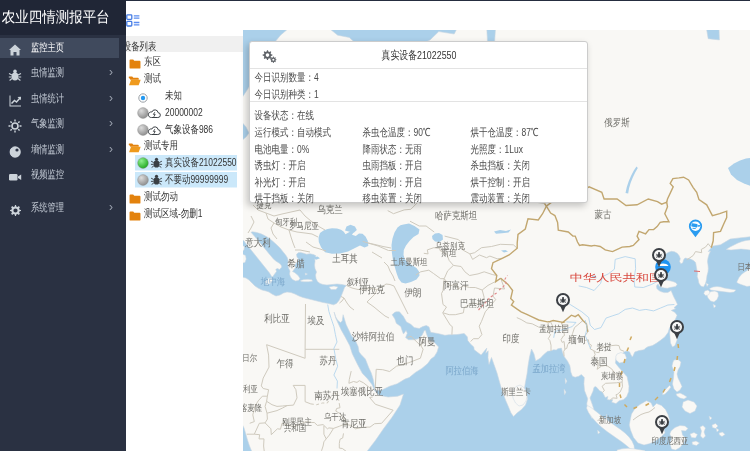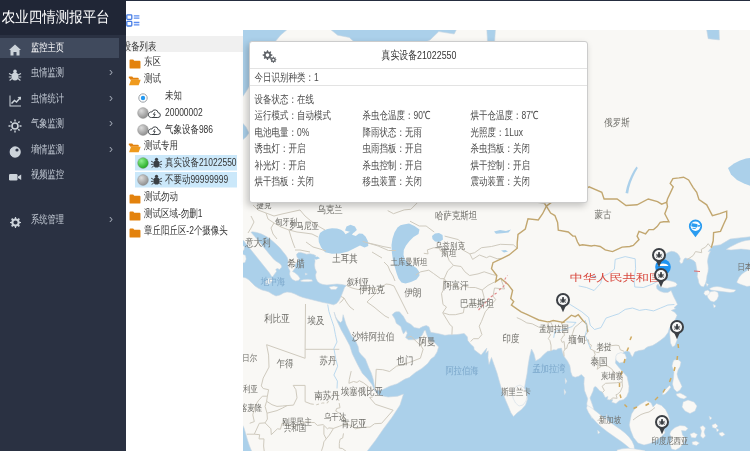--- a/index.html
+++ b/index.html
@@ -287,21 +287,21 @@
         <span class="mt">墒情监测</span>
         <span class="arr">›</span>
       </div>
       <div class="item">
         <span class="mi"><svg width="14" height="14" viewBox="0 0 14 14" fill="currentColor">
             <rect x="1" y="4" width="8.5" height="6.5" rx="1.2"></rect>
             <path d="M10 6.5 L13.2 4.5 L13.2 10 L10 8 Z"></path>
           </svg></span>
         <span class="mt">视频监控</span>
       </div>
-      <div class="item" style="margin-top:20px">
+      <div class="item" style="margin-top:8px">
         <span class="mi"><svg width="14" height="14" viewBox="0 0 14 14" fill="currentColor">
             <path d="M7 2 L8 2 L8.3 3.4 L9.6 3.9 L10.8 3.1 L11.9 4.2 L11.1 5.4 L11.6 6.7 L13 7 L13 8 L11.6 8.3 L11.1 9.6 L11.9 10.8 L10.8 11.9 L9.6 11.1 L8.3 11.6 L8 13 L7 13 L6.7 11.6 L5.4 11.1 L4.2 11.9 L3.1 10.8 L3.9 9.6 L3.4 8.3 L2 8 L2 7 L3.4 6.7 L3.9 5.4 L3.1 4.2 L4.2 3.1 L5.4 3.9 L6.7 3.4 Z M7.5 5.4 A2.1 2.1 0 1 0 7.5 9.6 A2.1 2.1 0 1 0 7.5 5.4" fill-rule="evenodd"></path>
           </svg></span>
         <span class="mt">系统管理</span>
         <span class="arr">›</span>
       </div>
 </div>
 <div id="panel">
   <div id="phead"><span>设备列表</span></div>
   <div style="height:1px"></div>
@@ -403,26 +403,20 @@
             <path d="M0.5 1.5 a1 1 0 0 1 1-1 h3 l1.2 1.5 h5.8 a1 1 0 0 1 1 1 v6.5 a1 1 0 0 1 -1 1 h-10 a1 1 0 0 1 -1-1 Z" fill="#e3820d"></path>
           </svg></span>
         <span class="tt" style="left:25px">测试勿动</span>
       </div>
       <div class="trow">
         <span class="ti" style="left:10px;top:4px"><svg width="12" height="10" viewBox="0 0 13 11">
             <path d="M0.5 1.5 a1 1 0 0 1 1-1 h3 l1.2 1.5 h5.8 a1 1 0 0 1 1 1 v6.5 a1 1 0 0 1 -1 1 h-10 a1 1 0 0 1 -1-1 Z" fill="#e3820d"></path>
           </svg></span>
         <span class="tt" style="left:25px">测试区域-勿删1</span>
       </div>
-      <div class="trow">
-        <span class="ti" style="left:10px;top:4px"><svg width="12" height="10" viewBox="0 0 13 11">
-            <path d="M0.5 1.5 a1 1 0 0 1 1-1 h3 l1.2 1.5 h5.8 a1 1 0 0 1 1 1 v6.5 a1 1 0 0 1 -1 1 h-10 a1 1 0 0 1 -1-1 Z" fill="#e3820d"></path>
-          </svg></span>
-        <span class="tt" style="left:25px">章丘阳丘区-2个摄像头</span>
-      </div>
 </div>
 <svg style="position:absolute;left:687.5px;top:219px" width="15" height="19" viewBox="0 0 15 19">
 <path d="M7.5 18.2 C4.5 14 0.9 10.8 0.9 7.2 A6.6 6.6 0 0 1 14.1 7.2 C14.1 10.8 10.5 14 7.5 18.2 Z" fill="#2b9cf0"></path>
 <circle cx="7.5" cy="7.2" r="4.8" fill="#fbfdff"></circle>
 <g fill="#2b9cf0">
         <rect x="3.4" y="4.6" width="6" height="3.4" rx="0.7" transform="rotate(12 6.4 6.3)"></rect>
         <path d="M9.4 6.2 L11.9 5.9 L12 7.6 L9.6 7.7 Z"></path>
         <rect x="4.4" y="9" width="3.6" height="0.9" rx="0.4" transform="rotate(8 6 9.4)"></rect>
       </g>
     </svg>
@@ -482,20 +476,21 @@
       </g>
     </svg>
 <div id="popup">
   <div id="ptitle">
         <span class="gi"><svg width="16" height="14" viewBox="0 0 16 14" fill="#5f6368">
             <path d="M6 1.2 L7 1.2 L7.3 2.5 L8.4 3 L9.5 2.3 L10.3 3.1 L9.6 4.2 L10.1 5.3 L11.4 5.6 L11.4 6.6 L10.1 6.9 L9.6 8 L10.3 9.1 L9.5 9.9 L8.4 9.2 L7.3 9.7 L7 11 L6 11 L5.7 9.7 L4.6 9.2 L3.5 9.9 L2.7 9.1 L3.4 8 L2.9 6.9 L1.6 6.6 L1.6 5.6 L2.9 5.3 L3.4 4.2 L2.7 3.1 L3.5 2.3 L4.6 3 L5.7 2.5 Z M6.5 4.3 A1.8 1.8 0 1 0 6.5 7.9 A1.8 1.8 0 1 0 6.5 4.3" fill-rule="evenodd"></path>
             <path d="M12 7.6 L12.7 7.6 L12.9 8.4 L13.6 8.7 L14.3 8.3 L14.8 8.8 L14.4 9.5 L14.7 10.2 L15.5 10.4 L15.5 11.1 L14.7 11.3 L14.4 12 L14.8 12.7 L14.3 13.2 L13.6 12.8 L12.9 13.1 L12.7 13.9 L12 13.9 L11.8 13.1 L11.1 12.8 L10.4 13.2 L9.9 12.7 L10.3 12 L10 11.3 L9.2 11.1 L9.2 10.4 L10 10.2 L10.3 9.5 L9.9 8.8 L10.4 8.3 L11.1 8.7 L11.8 8.4 Z M12.35 9.7 A1.05 1.05 0 1 0 12.35 11.8 A1.05 1.05 0 1 0 12.35 9.7" fill-rule="evenodd"></path>
           </svg></span>
         <span class="tc">真实设备21022550</span>
       </div>
+  <div class="pline"><span class="ct">今日识别数量：4</span></div>
   <div class="pline psep"><span class="ct">今日识别种类：1</span></div>
   <div class="pline" style="height:16.9px;margin-top:5px"><span class="ct">设备状态：在线</span></div>
   <div class="pr"><div class="pc"><span class="ct">运行模式：自动模式</span></div><div class="pc"><span class="ct">杀虫仓温度：90℃</span></div><div class="pc"><span class="ct">烘干仓温度：87℃</span></div></div>
       <div class="pr"><div class="pc"><span class="ct">电池电量：0%</span></div><div class="pc"><span class="ct">降雨状态：无雨</span></div><div class="pc"><span class="ct">光照度：1Lux</span></div></div>
       <div class="pr"><div class="pc"><span class="ct">诱虫灯：开启</span></div><div class="pc"><span class="ct">虫雨挡板：开启</span></div><div class="pc"><span class="ct">杀虫挡板：关闭</span></div></div>
       <div class="pr"><div class="pc"><span class="ct">补光灯：开启</span></div><div class="pc"><span class="ct">杀虫控制：开启</span></div><div class="pc"><span class="ct">烘干控制：开启</span></div></div>
       <div class="pr"><div class="pc"><span class="ct">烘干挡板：关闭</span></div><div class="pc"><span class="ct">移虫装置：关闭</span></div><div class="pc"><span class="ct">震动装置：关闭</span></div></div>
 </div>
 </div>
 </body></html>

